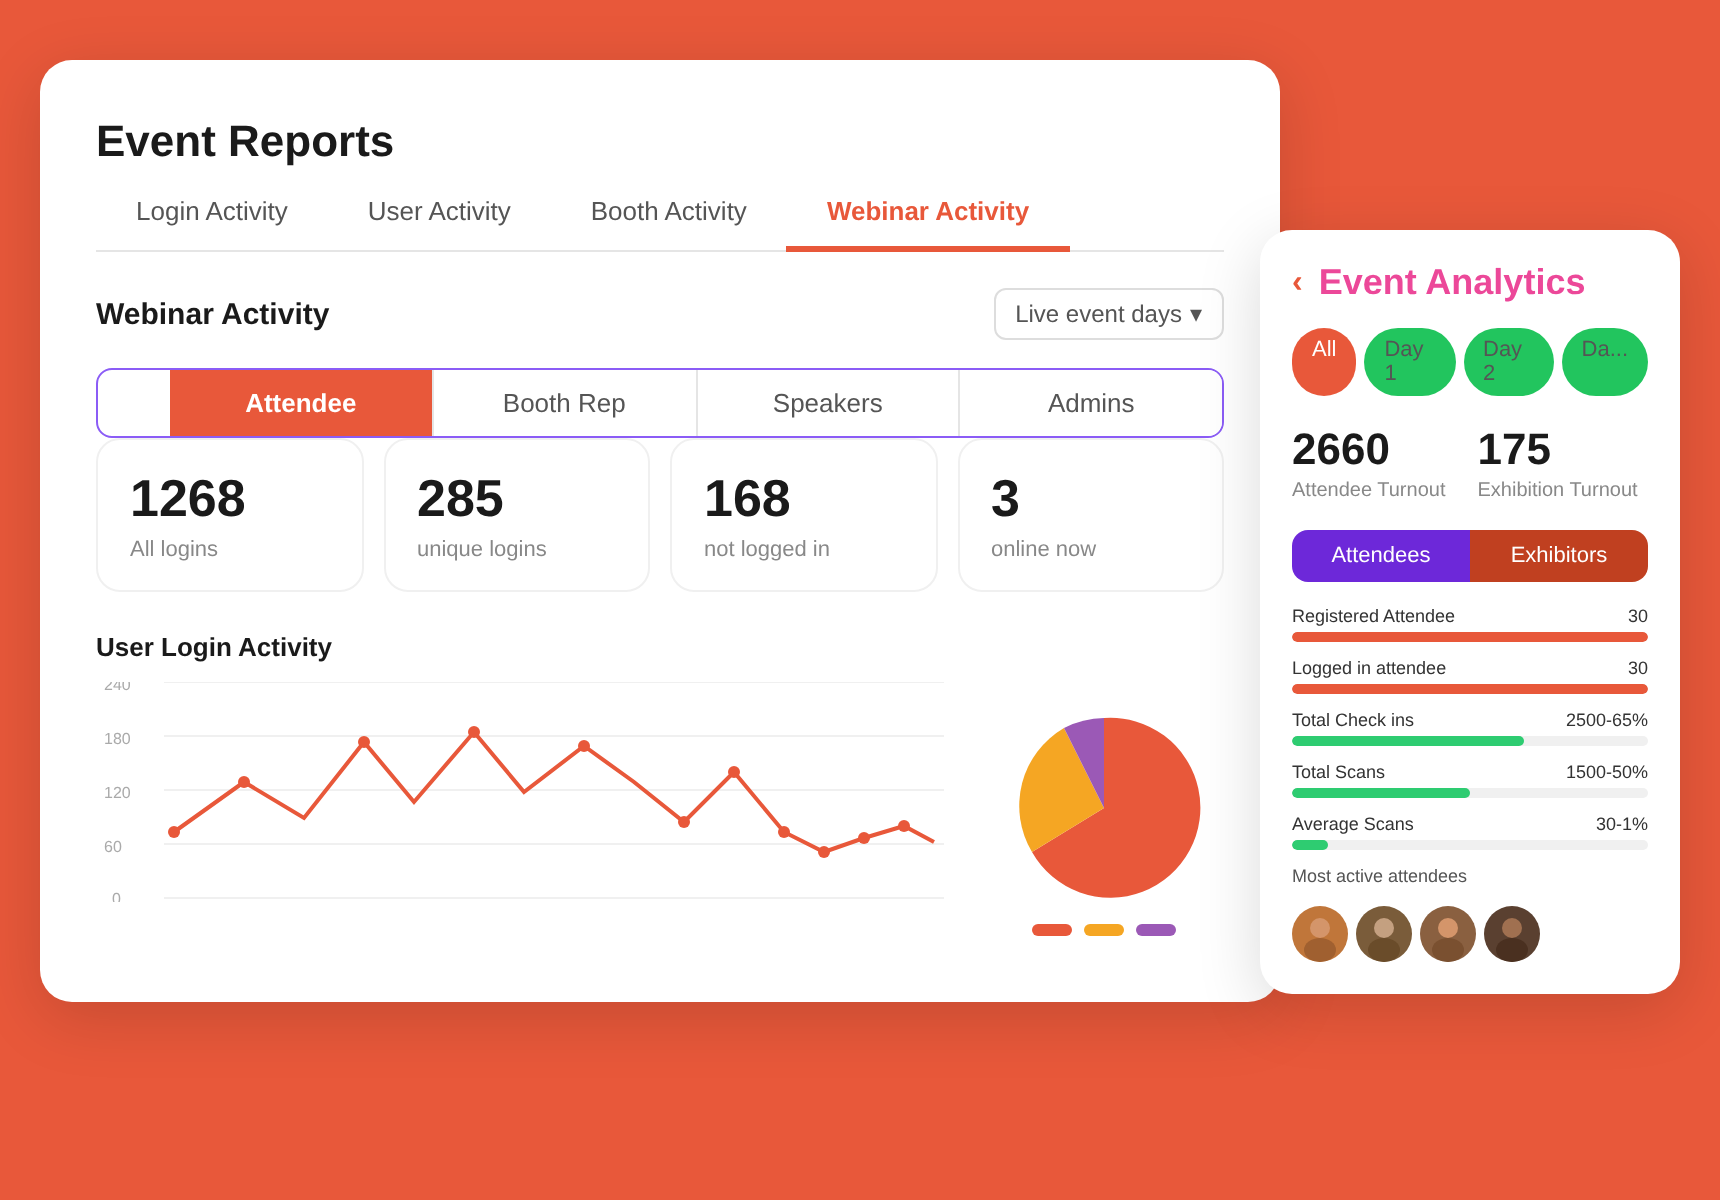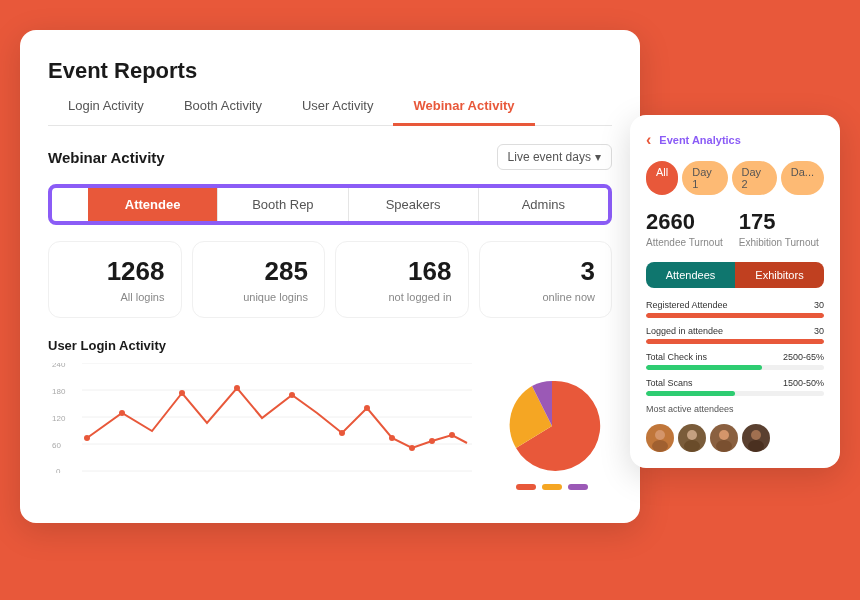--- a/index.html
+++ b/index.html
@@ -75,24 +75,23 @@
       padding: 5px 10px;
       font-size: 12px;
       color: #555;
       cursor: pointer;
       background: #fff;
     }
 
     
     .filter-row {
       display: flex;
-      border: 4px solid #8b5cf6;
+      border: 1px solid #8b5cf6;
       border-radius: 8px;
       overflow: hidden;
-      margin-bottom: 16px;
       padding-left: 36px;
     }
     .filter-btn {
       flex: 1;
       padding: 9px 12px;
       font-size: 13px;
       font-weight: 500;
       text-align: center;
       color: #555;
       cursor: pointer;
@@ -111,21 +110,20 @@
       display: flex;
       gap: 0;
       margin-bottom: 20px;
     }
     .stat-card {
       flex: 1;
       padding: 14px 16px;
       border: 1px solid #f0f0f0;
       border-radius: 12px;
       margin-right: 10px;
-      text-align: right;
     }
     .stat-card:last-child { margin-right: 0; }
     .stat-number {
       font-size: 26px;
       font-weight: 700;
       color: #1a1a1a;
       margin-bottom: 4px;
     }
     .stat-label {
       font-size: 11px;
@@ -195,40 +193,40 @@
       gap: 8px;
       margin-bottom: 12px;
     }
     .back-btn {
       font-size: 16px;
       color: #e8583a;
       cursor: pointer;
       font-weight: 600;
     }
     .analytics-title {
-      font-size: 11px;
-      font-weight: 600;
-      color: #8b5cf6;
+      font-size: 18px;
+      font-weight: 600;
+      color: #ec4899;
       text-align: right;
     }
 
     
     .day-tabs {
       display: flex;
       gap: 4px;
       margin-bottom: 14px;
     }
     .day-tab {
       padding: 5px 10px;
       border-radius: 20px;
       font-size: 11px;
       font-weight: 500;
       cursor: pointer;
       color: #555;
-      background: #fdba74;
+      background: #22c55e;
     }
     .day-tab.active {
       background: #e8583a;
       color: #fff;
     }
 
     
     .turnout-row {
       display: flex;
       gap: 16px;
@@ -254,21 +252,21 @@
       overflow: hidden;
       margin-bottom: 12px;
     }
     .toggle-btn {
       flex: 1;
       padding: 7px 8px;
       font-size: 11px;
       font-weight: 500;
       text-align: center;
       cursor: pointer;
-      background: #0f766e;
+      background: #6d28d9;
       color: #fff;
     }
 
     
     .stat-row {
       margin-bottom: 8px;
     }
     .stat-row-header {
       display: flex;
       justify-content: space-between;
@@ -321,22 +319,22 @@
     }
   </style>
 </head>
 <body>
 
 <div class="main-card">
   <div class="card-title">Event Reports</div>
 
   <div class="tabs">
     <div class="tab">Login Activity</div>
+    <div class="tab">User Activity</div>
     <div class="tab">Booth Activity</div>
-    <div class="tab">User Activity</div>
     <div class="tab active">Webinar Activity</div>
   </div>
 
   <div class="section-header">
     <div class="section-title">Webinar Activity</div>
     <button class="dropdown-btn">
       <span>Live event days</span>
       <span>▾</span>
     </button>
   </div>
@@ -484,20 +482,29 @@
     </div>
     <div class="stat-row">
       <div class="stat-row-header">
         <span>Total Scans</span>
         <span>1500-50%</span>
       </div>
       <div class="progress-bar-bg">
         <div class="progress-bar-fill" style="width:50%; background:#2ecc71;"></div>
       </div>
     </div>
+    <div class="stat-row">
+      <div class="stat-row-header">
+        <span>Average Scans</span>
+        <span>30-1%</span>
+      </div>
+      <div class="progress-bar-bg">
+        <div class="progress-bar-fill" style="width:10%; background:#2ecc71;"></div>
+      </div>
+    </div>
   </div>
 
   <div class="most-active-label">Most active attendees</div>
   <div class="avatars-row">
     <div class="avatar">
       <div class="avatar-circle" style="background:#c0763a;">
         <svg width="28" height="28" viewBox="0 0 28 28">
           <ellipse cx="14" cy="11" rx="5" ry="5" fill="#d4956a"></ellipse>
           <ellipse cx="14" cy="22" rx="8" ry="6" fill="#a06030"></ellipse>
         </svg>

